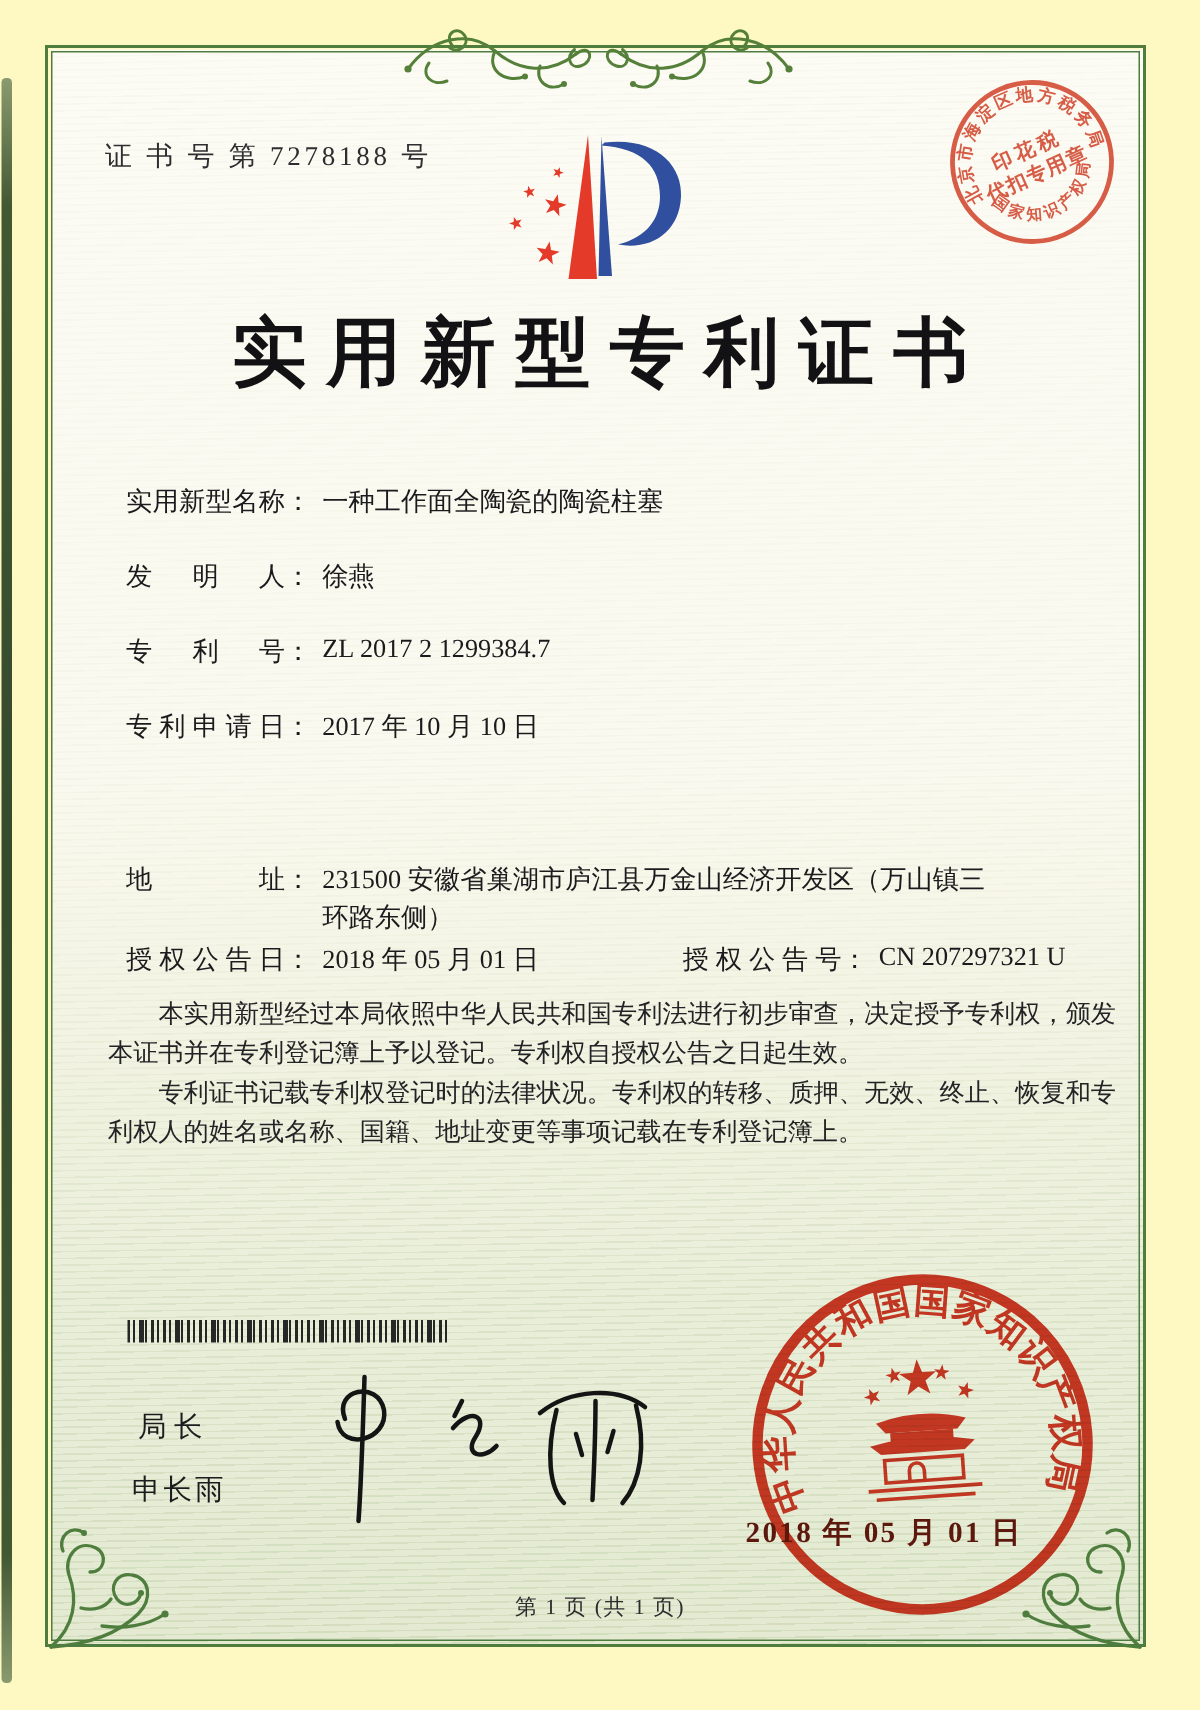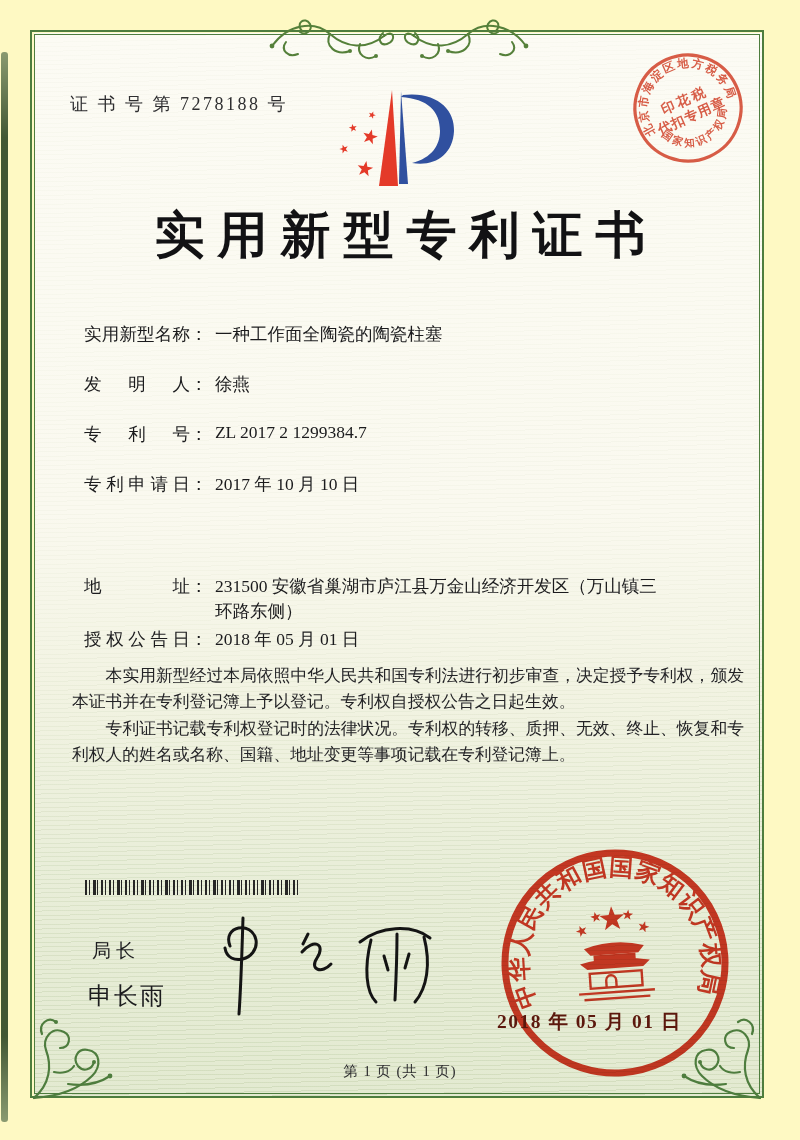--- a/index.html
+++ b/index.html
@@ -66,21 +66,21 @@
     position:absolute; left:85px; top:880px; width:213px; height:15px;
     background:repeating-linear-gradient(90deg,
       #262626 0 2px, rgba(0,0,0,0) 2px 4px,
       #262626 4px 5px, rgba(0,0,0,0) 5px 8px,
       #262626 8px 11px, rgba(0,0,0,0) 11px 12px,
       #262626 12px 13px, rgba(0,0,0,0) 13px 16px,
       #262626 16px 18px, rgba(0,0,0,0) 18px 20px,
       #262626 20px 21px, rgba(0,0,0,0) 21px 24px);
   }
   .signer-title { position:absolute; left:92px; top:938px; font-size:19px; letter-spacing:5px; }
-  .signer-name  { position:absolute; left:88px; top:980px; font-size:24px; letter-spacing:2px; }
+  .signer-name  { position:absolute; left:88px; top:980px; font-size:19px; letter-spacing:2px; }
   .signature-svg { position:absolute; left:196px; top:912px; width:260px; height:108px; }
   
   .official-seal {
     position:absolute; left:492px; top:840px; width:246px; height:246px;
     mix-blend-mode:multiply; transform:rotate(-4deg);
   }
   .seal-date {
     position:absolute; left:497px; top:1008px; font-size:19.5px; letter-spacing:1.5px;
     color:#5c180d; font-weight:600; z-index:6; white-space:nowrap;
   }
@@ -206,20 +206,24 @@
     <span class="flabel">专利申请日</span><span class="fcolon">：</span>
     <span class="fvalue">2017 年 10 月 10 日</span>
   </div>
   <div class="fline" style="top:574px">
     <span class="flabel">地址</span><span class="fcolon">：</span>
     <span class="fvalue addr">231500 安徽省巢湖市庐江县万金山经济开发区（万山镇三环路东侧）</span>
   </div>
   <div class="fline" style="top:627px; width:680px;">
     <span class="flabel">授权公告日</span><span class="fcolon">：</span>
     <span class="fvalue">2018 年 05 月 01 日</span>
+    <span class="grant-right">
+      <span class="flabel">授权公告号</span><span class="fcolon">：</span>
+      <span class="fvalue">CN 207297321 U</span>
+    </span>
   </div>
 
   <div class="body-text">
     <p>本实用新型经过本局依照中华人民共和国专利法进行初步审查，决定授予专利权，颁发本证书并在专利登记簿上予以登记。专利权自授权公告之日起生效。</p>
     <p>专利证书记载专利权登记时的法律状况。专利权的转移、质押、无效、终止、恢复和专利权人的姓名或名称、国籍、地址变更等事项记载在专利登记簿上。</p>
   </div>
 
   <div class="barcode"></div>
 
   <div class="signer-title">局长</div>

